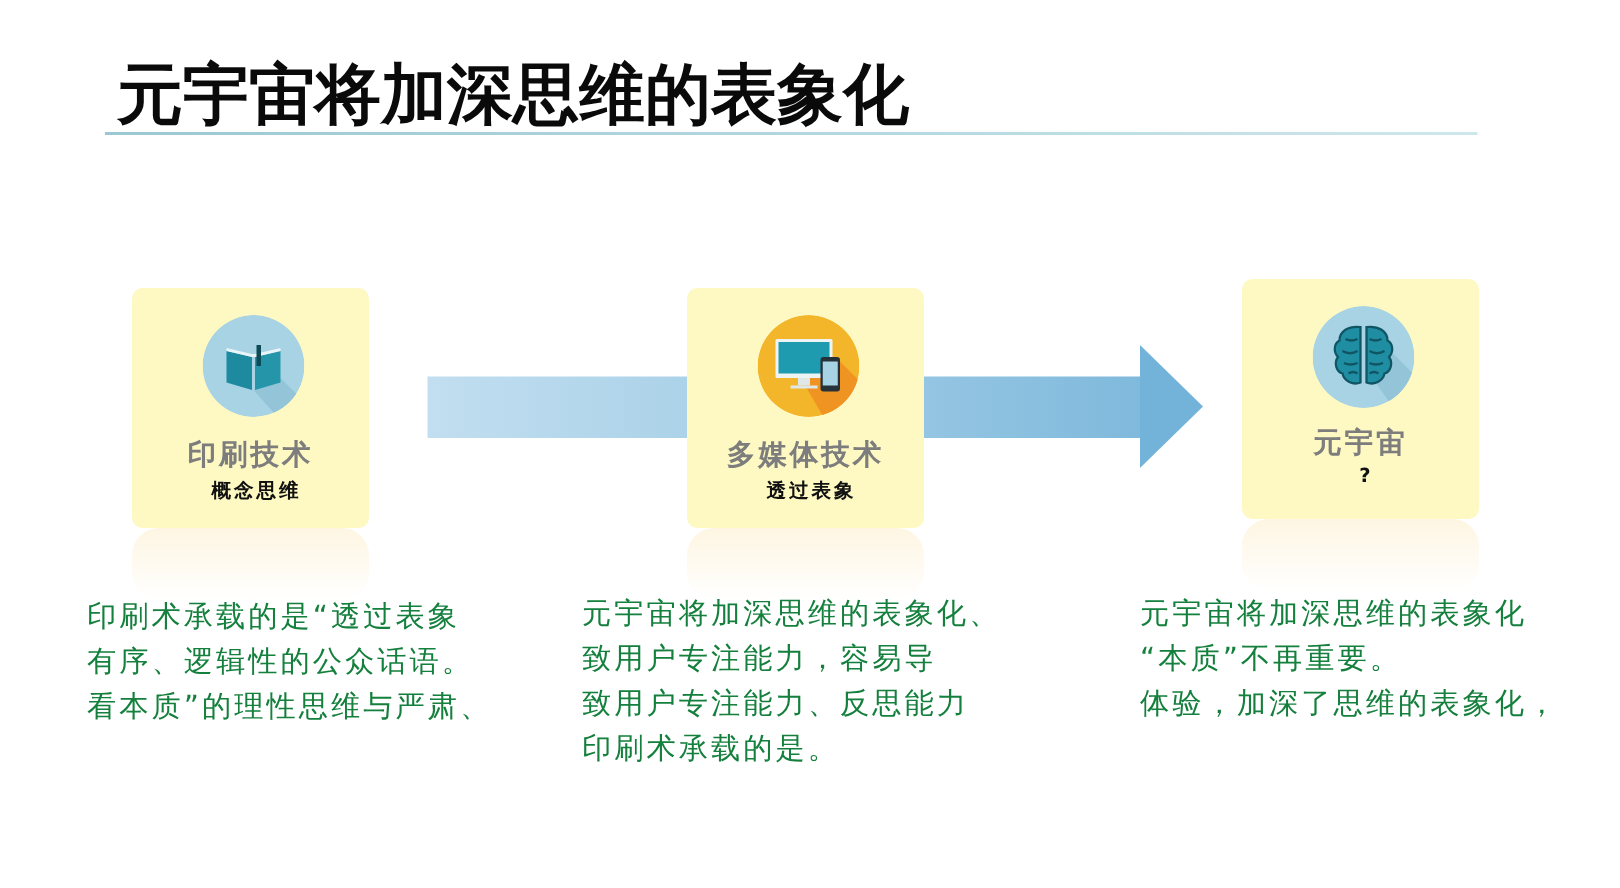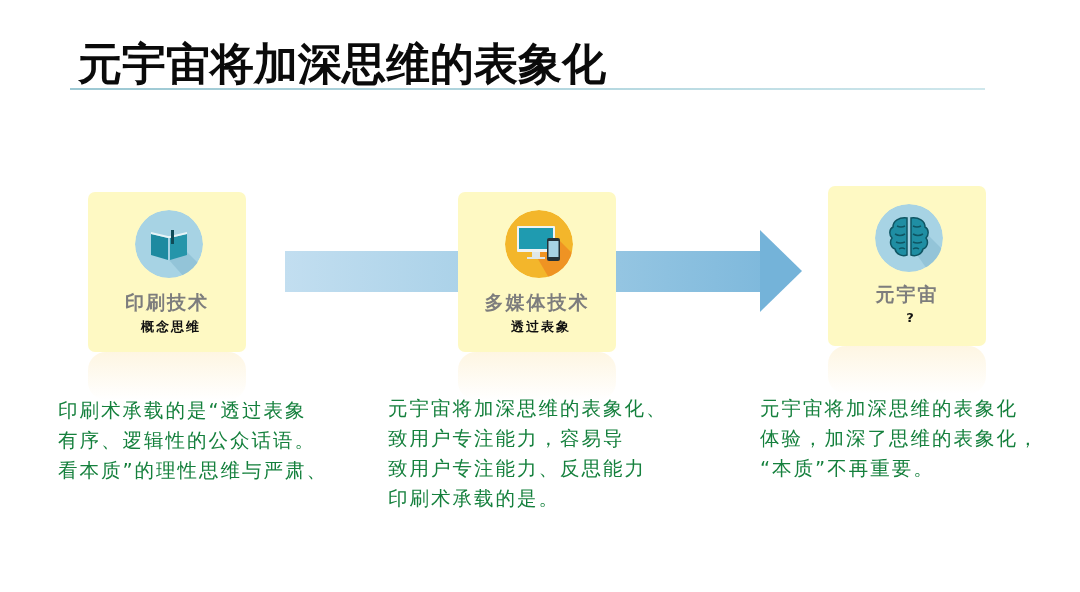--- a/index.html
+++ b/index.html
@@ -120,15 +120,15 @@
 
 <div class="desc" style="left:388px; top:394px;">
   <span class="line">元宇宙将加深思维的表象化、</span>
   <span class="line">致用户专注能力，容易导</span>
   <span class="line">致用户专注能力、反思能力</span>
   <span class="line">印刷术承载的是。</span>
 </div>
 
 <div class="desc" style="left:760px; top:394px;">
   <span class="line">元宇宙将加深思维的表象化</span>
+  <span class="line">“本质”不再重要。</span>
   <span class="line">体验，加深了思维的表象化，</span>
-  <span class="line">“本质”不再重要。</span>
 </div>
 
 </body></html>

